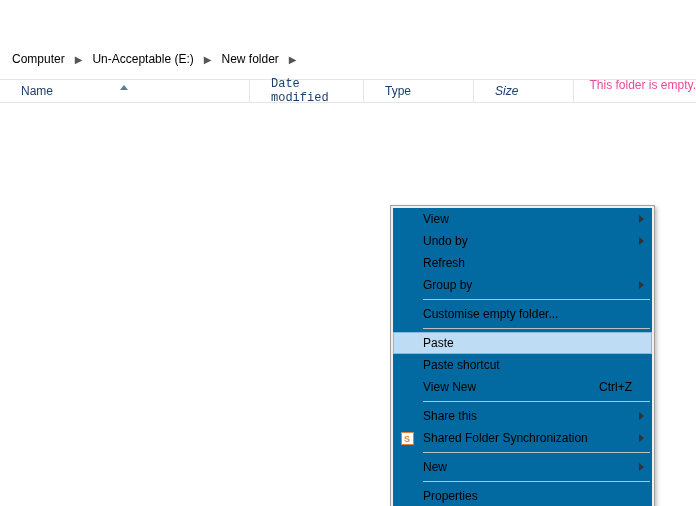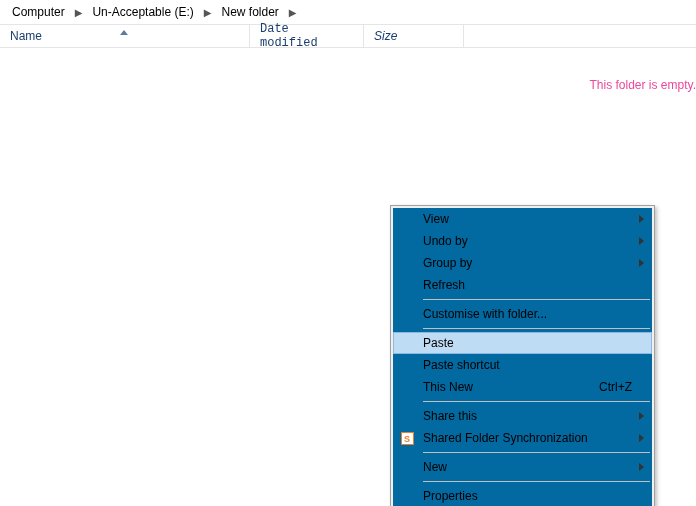--- a/index.html
+++ b/index.html
@@ -10,44 +10,45 @@
     background: #fff;
     color: #000;
     width: 696px;
     height: 506px;
     position: relative;
     overflow: hidden;
   }
   .breadcrumb {
     display: flex;
     align-items: center;
-    padding: 4px 8px;
+    padding: 20px 8px;
     height: 24px;
     color: #000;
+    margin-top: 39px;
   }
   .breadcrumb .crumb {
     padding: 0 4px;
     cursor: default;
   }
   .breadcrumb .sep {
     font-size: 10px;
     color: #555;
     padding: 0 6px;
   }
   .columns {
     display: flex;
     align-items: center;
     border-top: 1px solid #e5e5e5;
     border-bottom: 1px solid #e5e5e5;
     height: 24px;
     color: #1a3e6e;
     position: relative;
   }
   .col {
-    padding: 0 10px;
+    padding: 0 21px;
     height: 100%;
     display: flex;
     align-items: center;
     border-right: 1px solid #e5e5e5;
     cursor: default;
   }
   .col.name { width: 250px; position: relative; }
   .col.date { width: 114px; font-family: Liberation Mono, monospace; }
   .col.type { width: 110px; }
   .col.size { width: 100px; font-style: italic; }
@@ -144,57 +145,60 @@
 </div>
 
 <div class="columns">
   <div class="col name">
     <span>Name</span>
     <span class="sort-arrow"></span>
   </div>
   <div class="col date">
     <span>Date modified</span>
   </div>
+  <div class="col type">
+    <span>Type</span>
+  </div>
   <div class="col size">
     <span>Size</span>
   </div>
 </div>
 
 <div class="empty-msg">This folder is empty.</div>
 
 <div class="context-menu">
   <div class="menu-inner">
     <div class="menu-item">
       <span class="label">View</span>
       <span class="submenu-arrow"></span>
     </div>
     <div class="menu-item">
       <span class="label">Undo by</span>
       <span class="submenu-arrow"></span>
     </div>
     <div class="menu-item">
+      <span class="label">Refresh</span>
+    </div>
+    <div class="menu-item">
       <span class="label">Group by</span>
       <span class="submenu-arrow"></span>
     </div>
-    <div class="menu-item">
-      <span class="label">Refresh</span>
-    </div>
-    <div class="menu-separator"></div>
-    <div class="menu-item">
-      <span class="label">Customise with folder...</span>
+    <div class="menu-separator"></div>
+    <div class="menu-item">
+      <span class="label">Customise empty folder...</span>
     </div>
     <div class="menu-separator"></div>
     <div class="menu-item highlight">
       <span class="label">Paste</span>
     </div>
     <div class="menu-item">
       <span class="label">Paste shortcut</span>
     </div>
     <div class="menu-item">
-      <span class="label">This New</span>
+      <span class="label">View New</span>
       <span class="shortcut">Ctrl+Z</span>
     </div>
     <div class="menu-separator"></div>
     <div class="menu-item">
       <span class="label">Share this</span>
       <span class="submenu-arrow"></span>
     </div>
     <div class="menu-item">
       <span class="menu-icon">
         <span class="icon-sfs">S</span>

